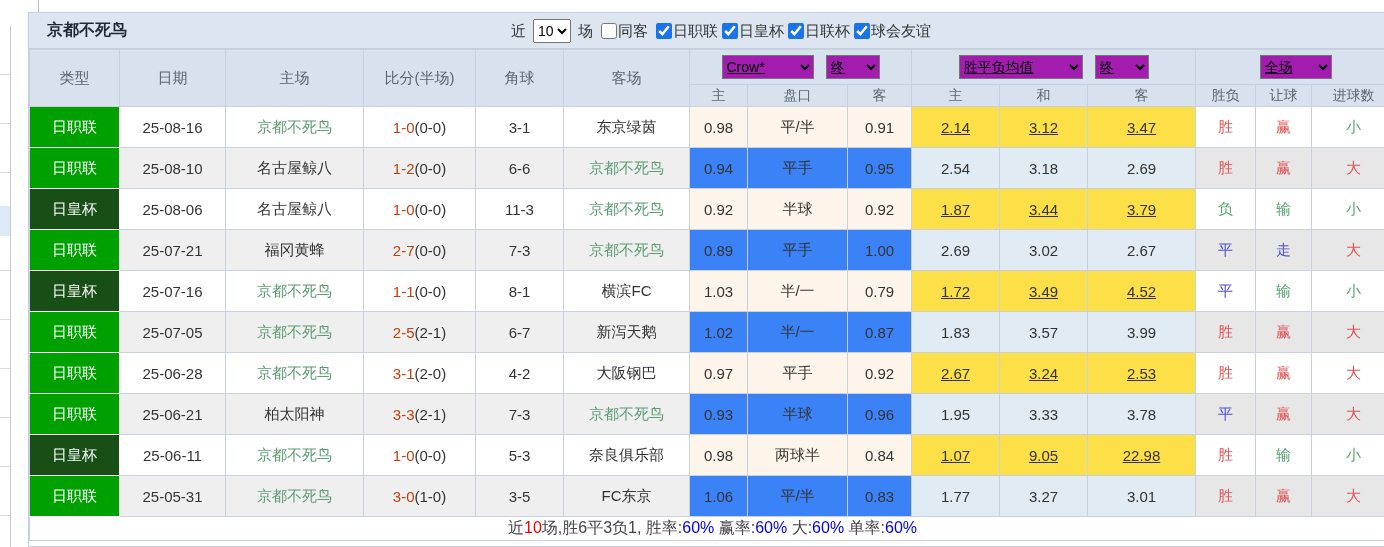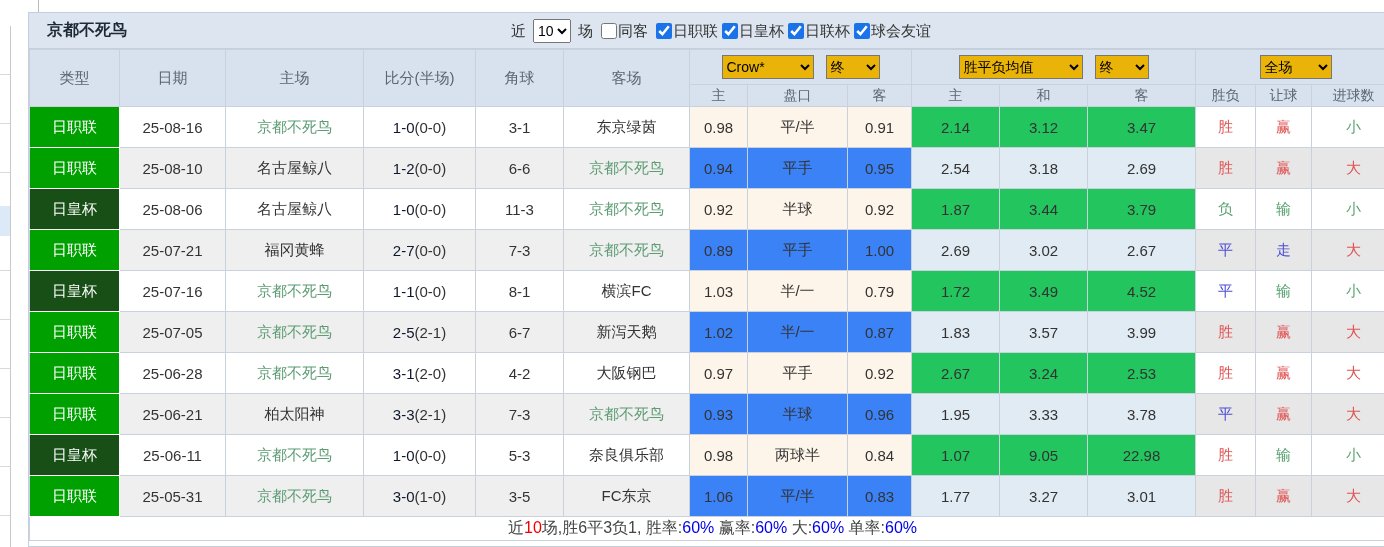--- a/index.html
+++ b/index.html
@@ -26,36 +26,36 @@
   .filters select { font-size:14px; height:24px; margin:0 3px; }
   .filters label { display:flex; align-items:center; margin-left:4px; white-space:nowrap; }
   input[type=checkbox] { width:16px; height:16px; accent-color:#1a73e8; margin-right:1px; }
 
   table { width:1366px; border-collapse:collapse; table-layout:fixed; }
   th, td { border:1px solid #c9d2dc; text-align:center; overflow:hidden; white-space:nowrap; }
   thead th { background:#d8e2ee; color:#5a6673; font-weight:normal; font-size:15px; }
   tr.grouprow th { height:35px; }
   tr.subrow th { height:22px; font-size:14px; }
   .sel-wrap { display:flex; justify-content:center; align-items:center; gap:12px; }
-  .sel-wrap select { font-size:14px; height:24px; background:#eab308; }
+  .sel-wrap select { font-size:14px; height:24px; background:#a21caf;text-decoration:underline; }
 
   tbody td { height:41px; font-size:15px; color:#333; }
   tbody tr.odd td { background:#fff; }
   tbody tr.even td { background:#efefef; }
   td.type { color:#fff; border-color:#fff; border-left-color:#c9d2dc; }
   td.type.jleague { background:#00a000 !important; }
   td.type.cup { background:#174f17 !important; }
   tr.odd td.crow { background:#fdf5e9; }
   tr.even td.crow { background:#3b82f6; }
-  tr.odd td.avg { background:#22c55e; }
+  tr.odd td.avg { background:#fde047;text-decoration:underline; }
   tr.even td.avg { background:#e1ebf3; }
   tr.odd td.res { background:#fff; }
   tr.even td.res { background:#e7e7e7; }
   .team { color:#5d9c74; }
-  .score-main { color:#0f172a; }
+  .score-main { color:#c2410c; }
   .score-half { color:#333; }
   .c-red { color:#e05353; }
   .c-blue { color:#4d4dd4; }
   .c-green { color:#55a06e; }
 
   tfoot td { height:24px; background:#fff; font-size:16px; color:#444; border:1px solid #c9d2dc; }
   .sum-red { color:#f00000; }
   .sum-blue { color:#0000e6; }
 </style>
 </head>

